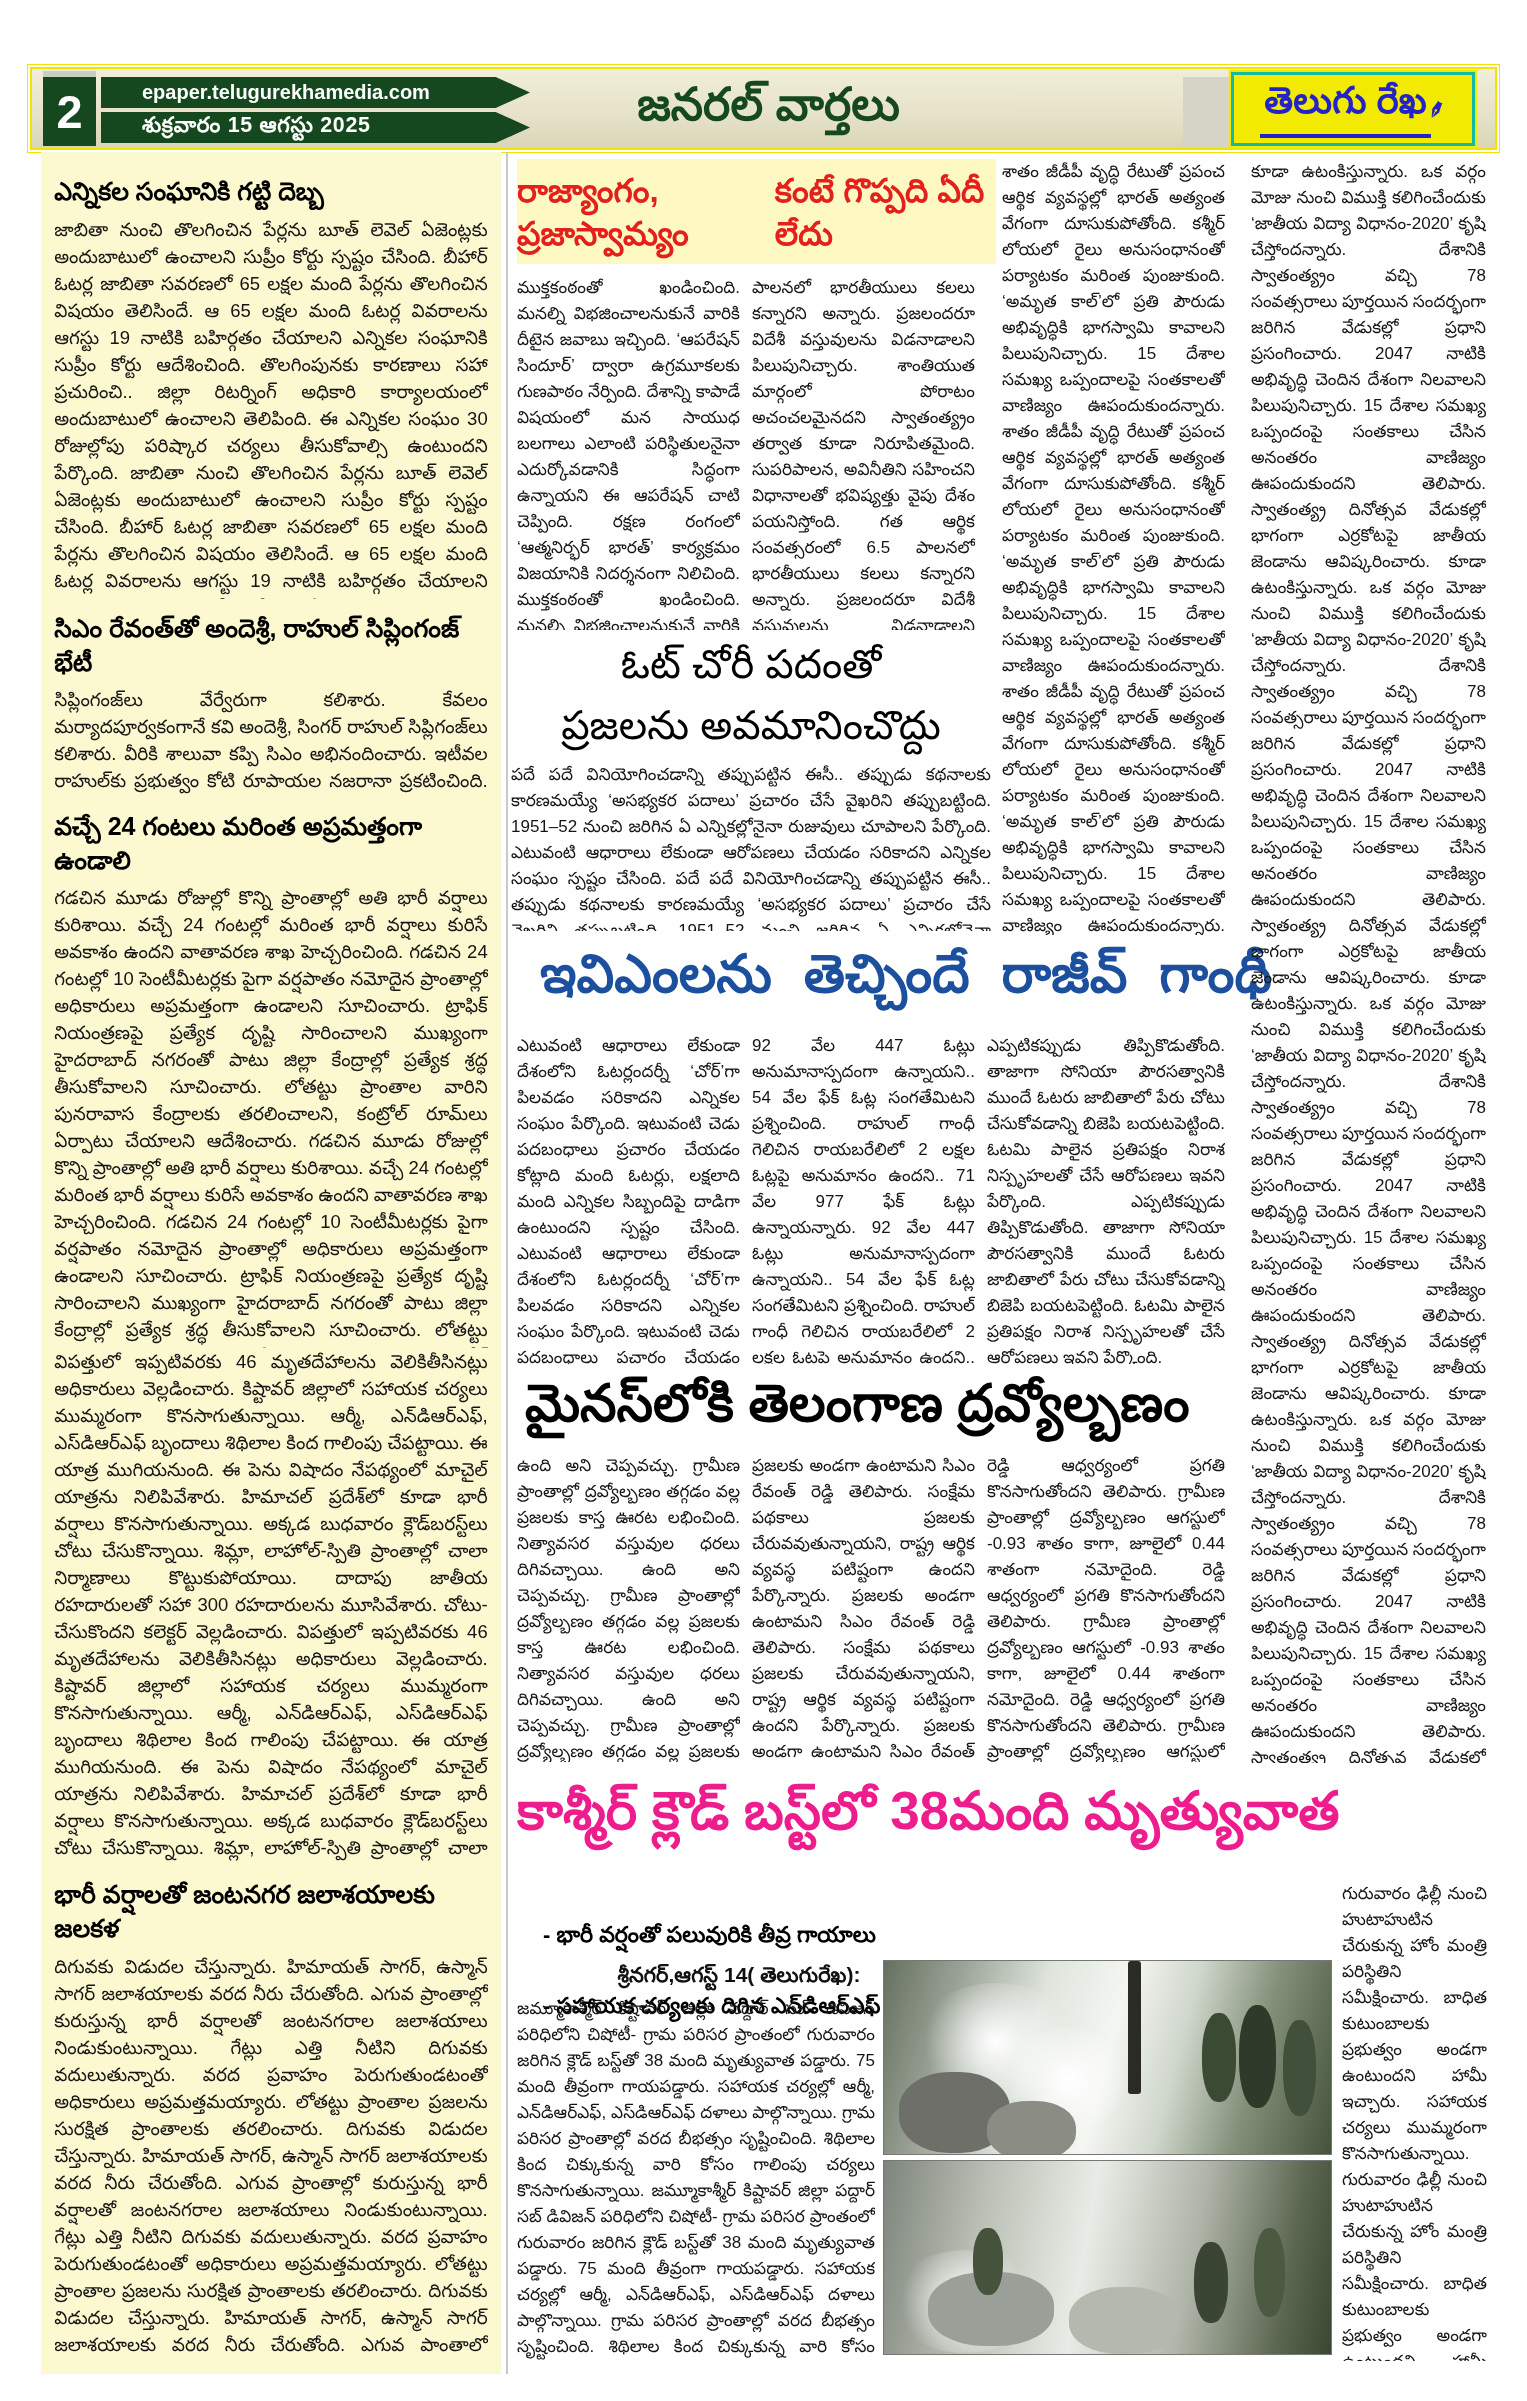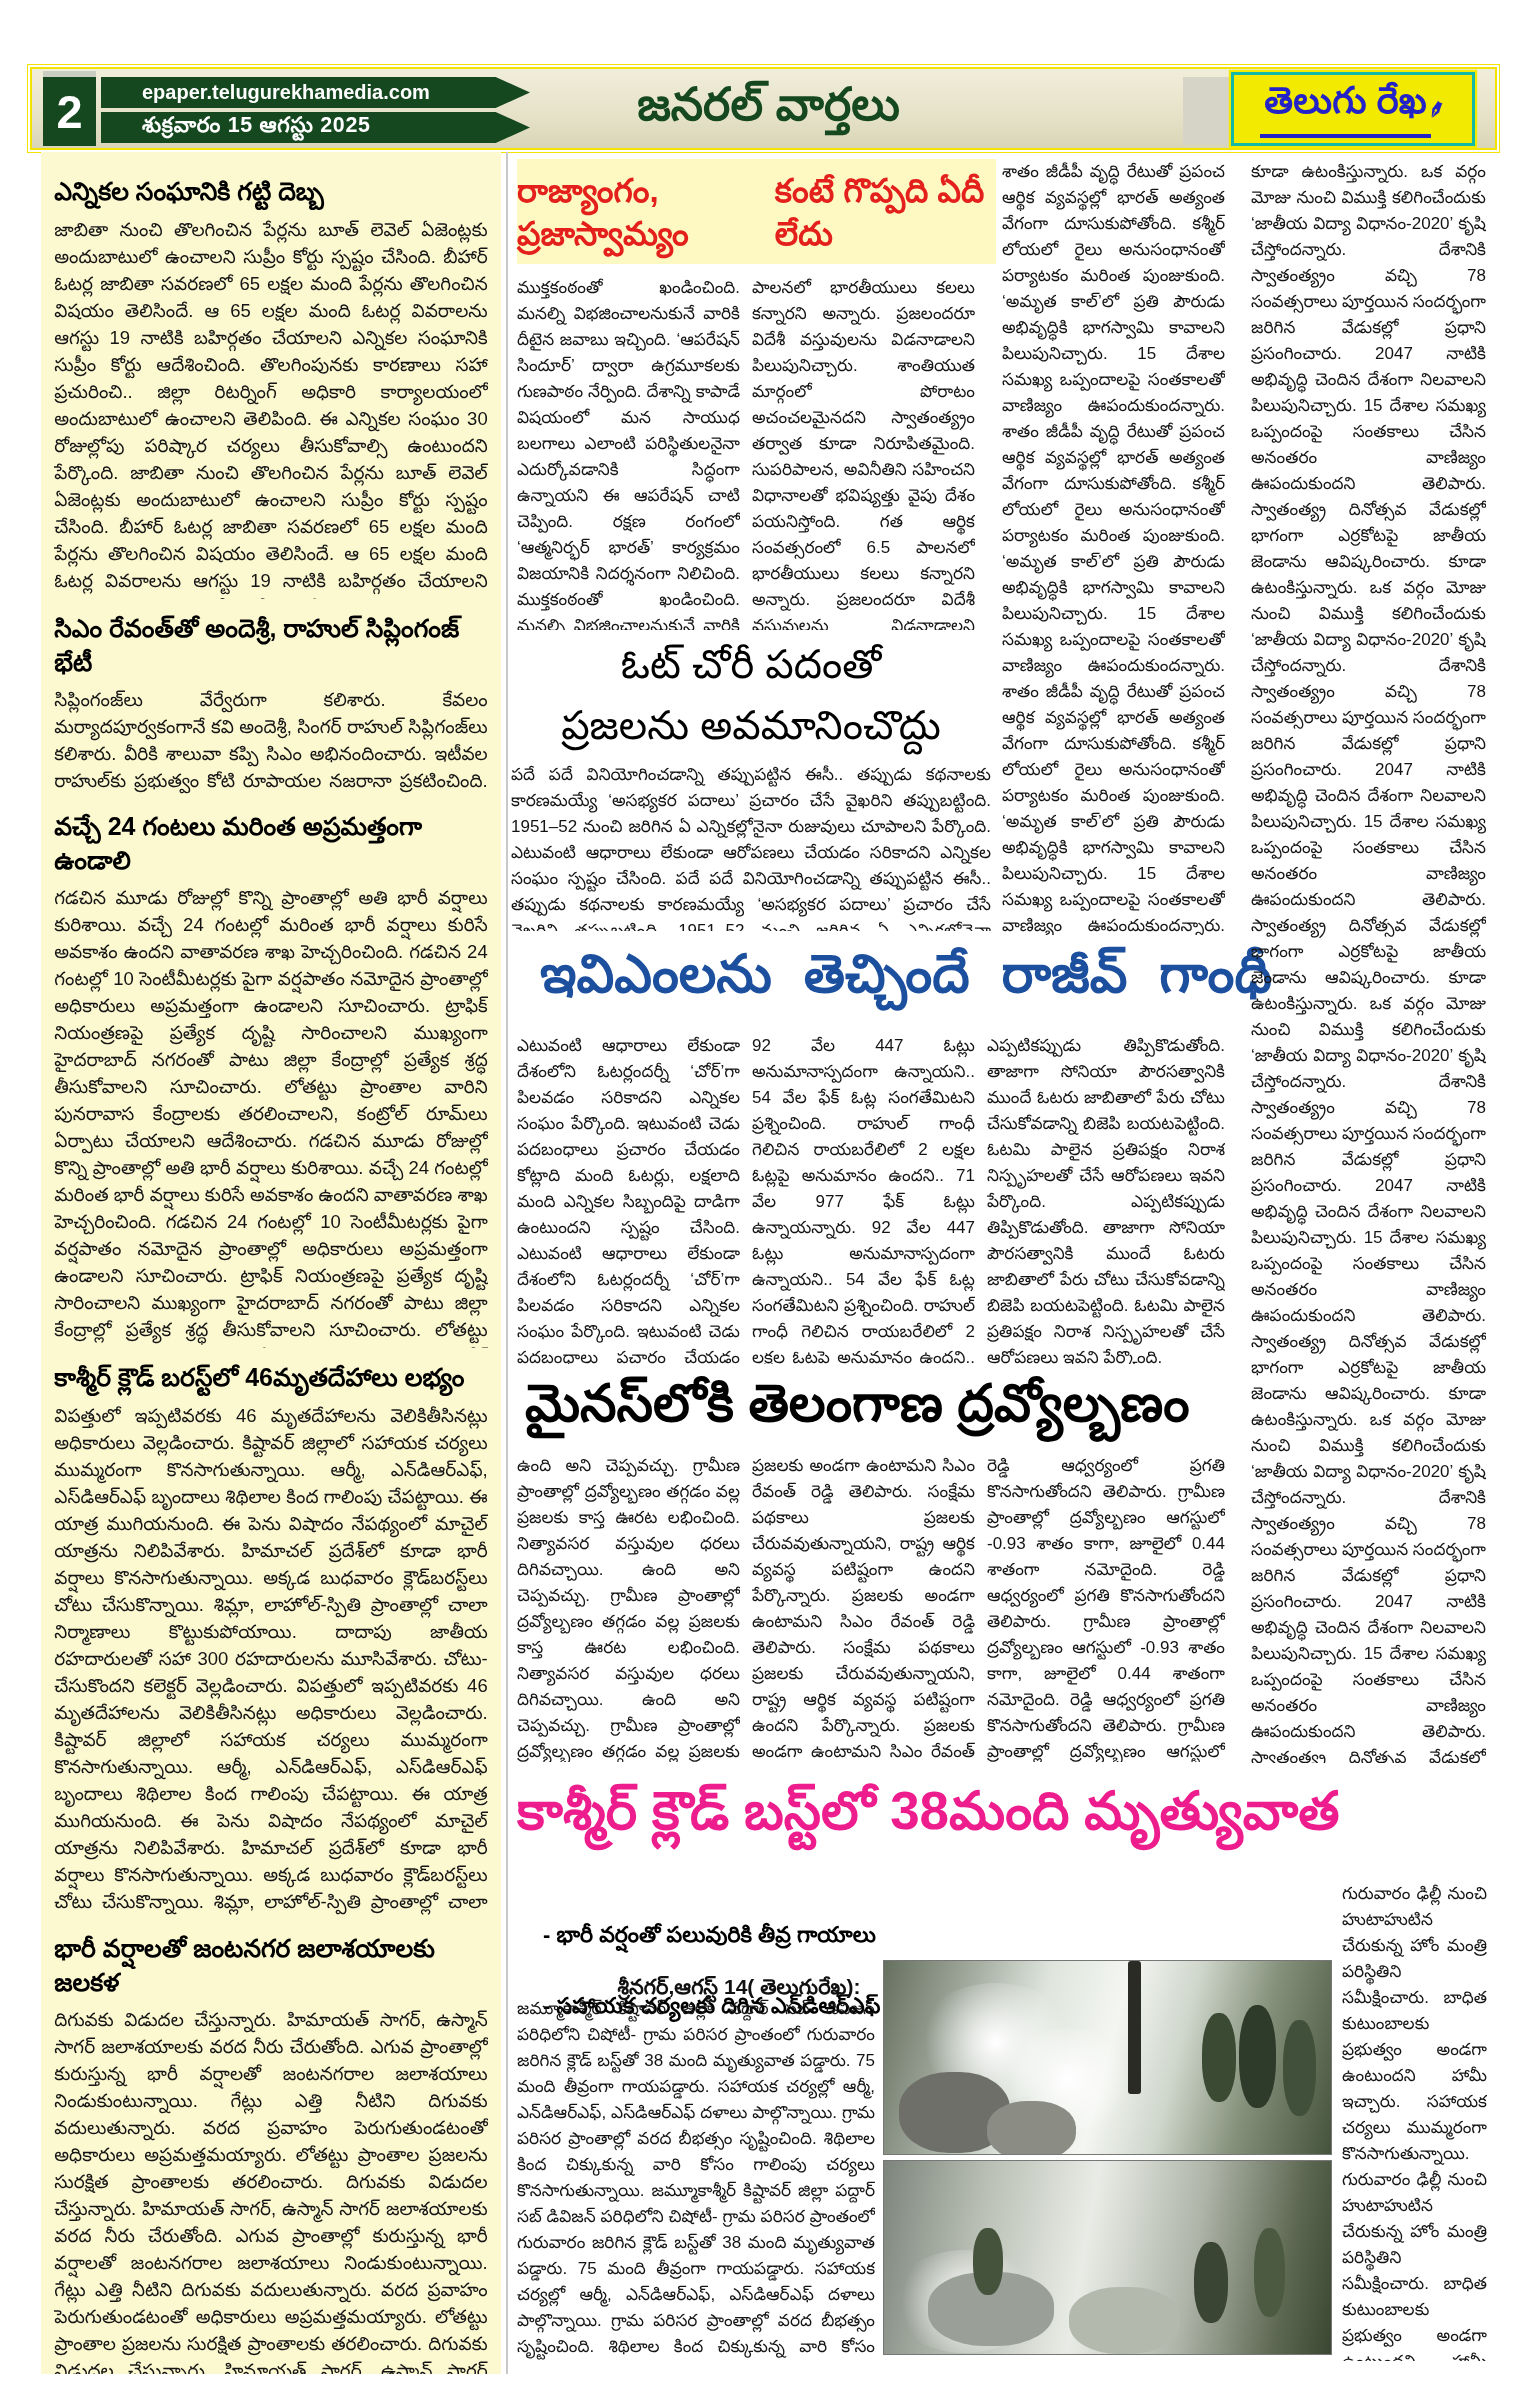--- a/index.html
+++ b/index.html
@@ -42,21 +42,21 @@
           display:flex;flex-direction:row;align-items:center;justify-content:center;}
   .redline{color:#e3201b;font-size:33px;font-weight:bold;line-height:43px;}
   .vote-line{color:#000;font-size:40px;font-weight:normal;line-height:61px;text-align:center;}
   #evm-head{left:540px;top:940px;width:739px;height:83px;color:#1c4f9e;
             font-size:53px;font-weight:bold;display:flex;align-items:center;font-family:Liberation Mono, monospace;}
   #infl-head{left:525px;top:1369px;width:783px;height:80px;color:#000;
              font-size:52px;font-weight:900;display:flex;align-items:center;}
   #pink-head{left:517px;top:1772px;width:968px;height:90px;color:#ee1d8e;
              font-size:53px;font-weight:bold;display:flex;align-items:center;}
   .kpoint{font-size:22px;font-weight:bold;line-height:34px;color:#000;margin-top:37px;}
-  #k-date{left:532px;top:1963px;width:414px;text-align:center;font-size:21px;font-weight:bold;margin-top:12px;}
+  #k-date{left:532px;top:1963px;width:414px;text-align:center;font-size:21px;font-weight:bold;}
 
   
   .photo{border:0.7px solid #777;box-sizing:border-box;overflow:hidden;position:absolute;}
   #photo1{left:883px;top:1960px;width:449px;height:195px;
           background:linear-gradient(105deg,#66705f 0%,#9aa396 16%,#dfe5dd 34%,#f4f6f2 50%,#cfd6cb 64%,#84907a 80%,#45523c 100%);}
   #photo2{left:883px;top:2160px;width:449px;height:195px;
           background:linear-gradient(100deg,#7d847b 0%,#b9bfb4 22%,#e9ece6 45%,#aeb4a8 68%,#5d6852 88%,#3c4733 100%);}
   .blob{position:absolute;border-radius:45%;}
   .foam{position:absolute;border-radius:50%;background:radial-gradient(circle,#ffffff 0%,rgba(255,255,255,0) 70%);}
 </style>
@@ -90,21 +90,20 @@
     </div>
     <div>
       <div class="lh">సిఎం రేవంత్‌తో అందెశ్రీ, రాహుల్ సిప్లింగంజ్ భేటీ</div>
       <div class="lbody" style="height:111px;">సిప్లింగంజ్‌లు వేర్వేరుగా కలిశారు. కేవలం మర్యాదపూర్వకంగానే కవి అందెశ్రీ, సింగర్ రాహుల్ సిప్లిగంజ్‌లు కలిశారు. వీరికి శాలువా కప్పి సిఎం అభినందించారు. ఇటీవల రాహుల్‌కు ప్రభుత్వం కోటి రూపాయల నజరానా ప్రకటించింది. అలాగే అందెశ్రీ గీతం తెలంగాణ గీతంగా అలరారుతోంది.</div>
     </div>
     <div>
       <div class="lh">వచ్చే 24 గంటలు మరింత అప్రమత్తంగా ఉండాలి</div>
       <div class="lbody" style="height:464px;">గడచిన మూడు రోజుల్లో కొన్ని ప్రాంతాల్లో అతి భారీ వర్షాలు కురిశాయి. వచ్చే 24 గంటల్లో మరింత భారీ వర్షాలు కురిసే అవకాశం ఉందని వాతావరణ శాఖ హెచ్చరించింది. గడచిన 24 గంటల్లో 10 సెంటీమీటర్లకు పైగా వర్షపాతం నమోదైన ప్రాంతాల్లో అధికారులు అప్రమత్తంగా ఉండాలని సూచించారు. ట్రాఫిక్ నియంత్రణపై ప్రత్యేక దృష్టి సారించాలని ముఖ్యంగా హైదరాబాద్ నగరంతో పాటు జిల్లా కేంద్రాల్లో ప్రత్యేక శ్రద్ధ తీసుకోవాలని సూచించారు. లోతట్టు ప్రాంతాల వారిని పునరావాస కేంద్రాలకు తరలించాలని, కంట్రోల్ రూమ్‌లు ఏర్పాటు చేయాలని ఆదేశించారు. గడచిన మూడు రోజుల్లో కొన్ని ప్రాంతాల్లో అతి భారీ వర్షాలు కురిశాయి. వచ్చే 24 గంటల్లో మరింత భారీ వర్షాలు కురిసే అవకాశం ఉందని వాతావరణ శాఖ హెచ్చరించింది. గడచిన 24 గంటల్లో 10 సెంటీమీటర్లకు పైగా వర్షపాతం నమోదైన ప్రాంతాల్లో అధికారులు అప్రమత్తంగా ఉండాలని సూచించారు. ట్రాఫిక్ నియంత్రణపై ప్రత్యేక దృష్టి సారించాలని ముఖ్యంగా హైదరాబాద్ నగరంతో పాటు జిల్లా కేంద్రాల్లో ప్రత్యేక శ్రద్ధ తీసుకోవాలని సూచించారు. లోతట్టు ప్రాంతాల వారిని పునరావాస కేంద్రాలకు తరలించాలని, కంట్రోల్ రూమ్‌లు ఏర్పాటు చేయాలని ఆదేశించారు. గడచిన మూడు రోజుల్లో కొన్ని ప్రాంతాల్లో అతి భారీ వర్షాలు కురిశాయి. వచ్చే 24 గంటల్లో మరింత భారీ వర్షాలు కురిసే అవకాశం ఉందని వాతావరణ శాఖ హెచ్చరించింది. గడచిన 24 గంటల్లో 10 సెంటీమీటర్లకు పైగా వర్షపాతం నమోదైన ప్రాంతాల్లో అధికారులు అప్రమత్తంగా ఉండాలని సూచించారు. ట్రాఫిక్ నియంత్రణపై ప్రత్యేక దృష్టి సారించాలని ముఖ్యంగా హైదరాబాద్ నగరంతో పాటు జిల్లా కేంద్రాల్లో ప్రత్యేక శ్రద్ధ తీసుకోవాలని సూచించారు. లోతట్టు ప్రాంతాల వారిని పునరావాస కేంద్రాలకు తరలించాలని, కంట్రోల్ రూమ్‌లు ఏర్పాటు చేయాలని ఆదేశించారు.</div>
     </div>
     <div>
-      <div class="lh">కాశ్మీర్ క్లౌడ్ బరస్ట్‌లో 46మృతదేహాలు లభ్యం</div>
       <div class="lbody" style="height:517px;">విపత్తులో ఇప్పటివరకు 46 మృతదేహాలను వెలికితీసినట్లు అధికారులు వెల్లడించారు. కిష్టావర్ జిల్లాలో సహాయక చర్యలు ముమ్మరంగా కొనసాగుతున్నాయి. ఆర్మీ, ఎన్‌డిఆర్‌ఎఫ్, ఎస్‌డిఆర్‌ఎఫ్ బృందాలు శిథిలాల కింద గాలింపు చేపట్టాయి. ఈ యాత్ర ముగియనుంది. ఈ పెను విషాదం నేపథ్యంలో మాచైల్ యాత్రను నిలిపివేశారు. హిమాచల్ ప్రదేశ్‌లో కూడా భారీ వర్షాలు కొనసాగుతున్నాయి. అక్కడ బుధవారం క్లౌడ్‌బరస్ట్‌లు చోటు చేసుకొన్నాయి. శిమ్లా, లాహోల్-స్పితి ప్రాంతాల్లో చాలా నిర్మాణాలు కొట్టుకుపోయాయి. దాదాపు జాతీయ రహదారులతో సహా 300 రహదారులను మూసివేశారు. చోటు- చేసుకొందని కలెక్టర్ వెల్లడించారు. విపత్తులో ఇప్పటివరకు 46 మృతదేహాలను వెలికితీసినట్లు అధికారులు వెల్లడించారు. కిష్టావర్ జిల్లాలో సహాయక చర్యలు ముమ్మరంగా కొనసాగుతున్నాయి. ఆర్మీ, ఎన్‌డిఆర్‌ఎఫ్, ఎస్‌డిఆర్‌ఎఫ్ బృందాలు శిథిలాల కింద గాలింపు చేపట్టాయి. ఈ యాత్ర ముగియనుంది. ఈ పెను విషాదం నేపథ్యంలో మాచైల్ యాత్రను నిలిపివేశారు. హిమాచల్ ప్రదేశ్‌లో కూడా భారీ వర్షాలు కొనసాగుతున్నాయి. అక్కడ బుధవారం క్లౌడ్‌బరస్ట్‌లు చోటు చేసుకొన్నాయి. శిమ్లా, లాహోల్-స్పితి ప్రాంతాల్లో చాలా నిర్మాణాలు కొట్టుకుపోయాయి. దాదాపు జాతీయ రహదారులతో సహా 300 రహదారులను మూసివేశారు. చోటు- చేసుకొందని కలెక్టర్ వెల్లడించారు. విపత్తులో ఇప్పటివరకు 46 మృతదేహాలను వెలికితీసినట్లు అధికారులు వెల్లడించారు. కిష్టావర్ జిల్లాలో సహాయక చర్యలు ముమ్మరంగా కొనసాగుతున్నాయి. ఆర్మీ, ఎన్‌డిఆర్‌ఎఫ్, ఎస్‌డిఆర్‌ఎఫ్ బృందాలు శిథిలాల కింద గాలింపు చేపట్టాయి. ఈ యాత్ర ముగియనుంది. ఈ పెను విషాదం నేపథ్యంలో మాచైల్ యాత్రను నిలిపివేశారు. హిమాచల్ ప్రదేశ్‌లో కూడా భారీ వర్షాలు కొనసాగుతున్నాయి. అక్కడ బుధవారం క్లౌడ్‌బరస్ట్‌లు చోటు చేసుకొన్నాయి. శిమ్లా, లాహోల్-స్పితి ప్రాంతాల్లో చాలా నిర్మాణాలు కొట్టుకుపోయాయి. దాదాపు జాతీయ రహదారులతో సహా 300 రహదారులను మూసివేశారు. చోటు- చేసుకొందని కలెక్టర్ వెల్లడించారు.</div>
     </div>
     <div>
       <div class="lh">భారీ వర్షాలతో జంటనగర జలాశయాలకు జలకళ</div>
       <div class="lbody" style="height:399px;">దిగువకు విడుదల చేస్తున్నారు. హిమాయత్ సాగర్, ఉస్మాన్ సాగర్ జలాశయాలకు వరద నీరు చేరుతోంది. ఎగువ ప్రాంతాల్లో కురుస్తున్న భారీ వర్షాలతో జంటనగరాల జలాశయాలు నిండుకుంటున్నాయి. గేట్లు ఎత్తి నీటిని దిగువకు వదులుతున్నారు. వరద ప్రవాహం పెరుగుతుండటంతో అధికారులు అప్రమత్తమయ్యారు. లోతట్టు ప్రాంతాల ప్రజలను సురక్షిత ప్రాంతాలకు తరలించారు. దిగువకు విడుదల చేస్తున్నారు. హిమాయత్ సాగర్, ఉస్మాన్ సాగర్ జలాశయాలకు వరద నీరు చేరుతోంది. ఎగువ ప్రాంతాల్లో కురుస్తున్న భారీ వర్షాలతో జంటనగరాల జలాశయాలు నిండుకుంటున్నాయి. గేట్లు ఎత్తి నీటిని దిగువకు వదులుతున్నారు. వరద ప్రవాహం పెరుగుతుండటంతో అధికారులు అప్రమత్తమయ్యారు. లోతట్టు ప్రాంతాల ప్రజలను సురక్షిత ప్రాంతాలకు తరలించారు. దిగువకు విడుదల చేస్తున్నారు. హిమాయత్ సాగర్, ఉస్మాన్ సాగర్ జలాశయాలకు వరద నీరు చేరుతోంది. ఎగువ ప్రాంతాల్లో కురుస్తున్న భారీ వర్షాలతో జంటనగరాల జలాశయాలు నిండుకుంటున్నాయి. గేట్లు ఎత్తి నీటిని దిగువకు వదులుతున్నారు. వరద ప్రవాహం పెరుగుతుండటంతో అధికారులు అప్రమత్తమయ్యారు. లోతట్టు ప్రాంతాల ప్రజలను సురక్షిత ప్రాంతాలకు తరలించారు.</div>
     </div>
   </div>
 
   <div class="abs" id="redbox">
     <div class="redline">రాజ్యాంగం, ప్రజాస్వామ్యం</div>

